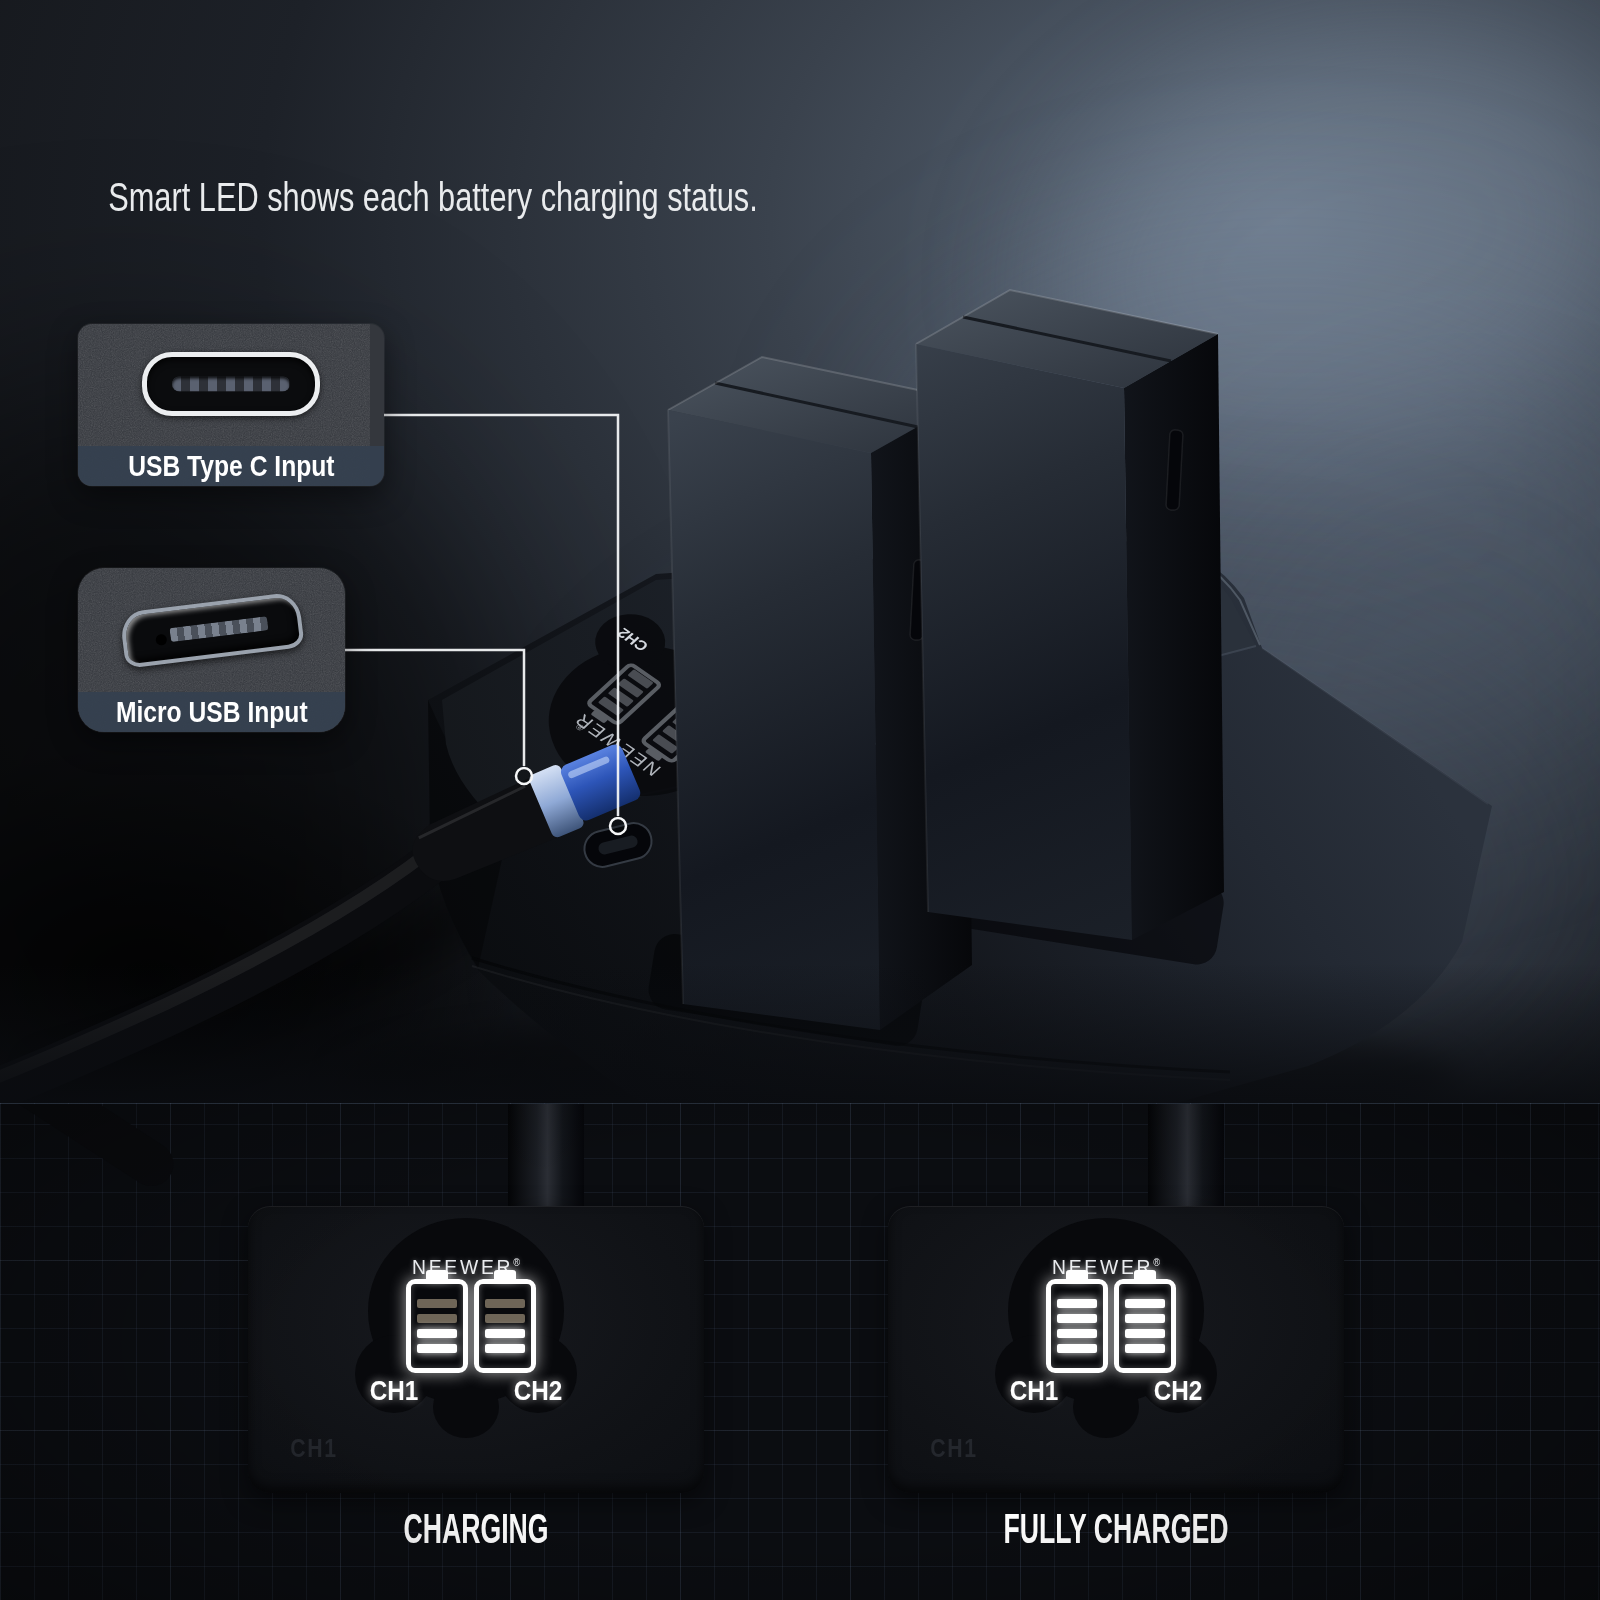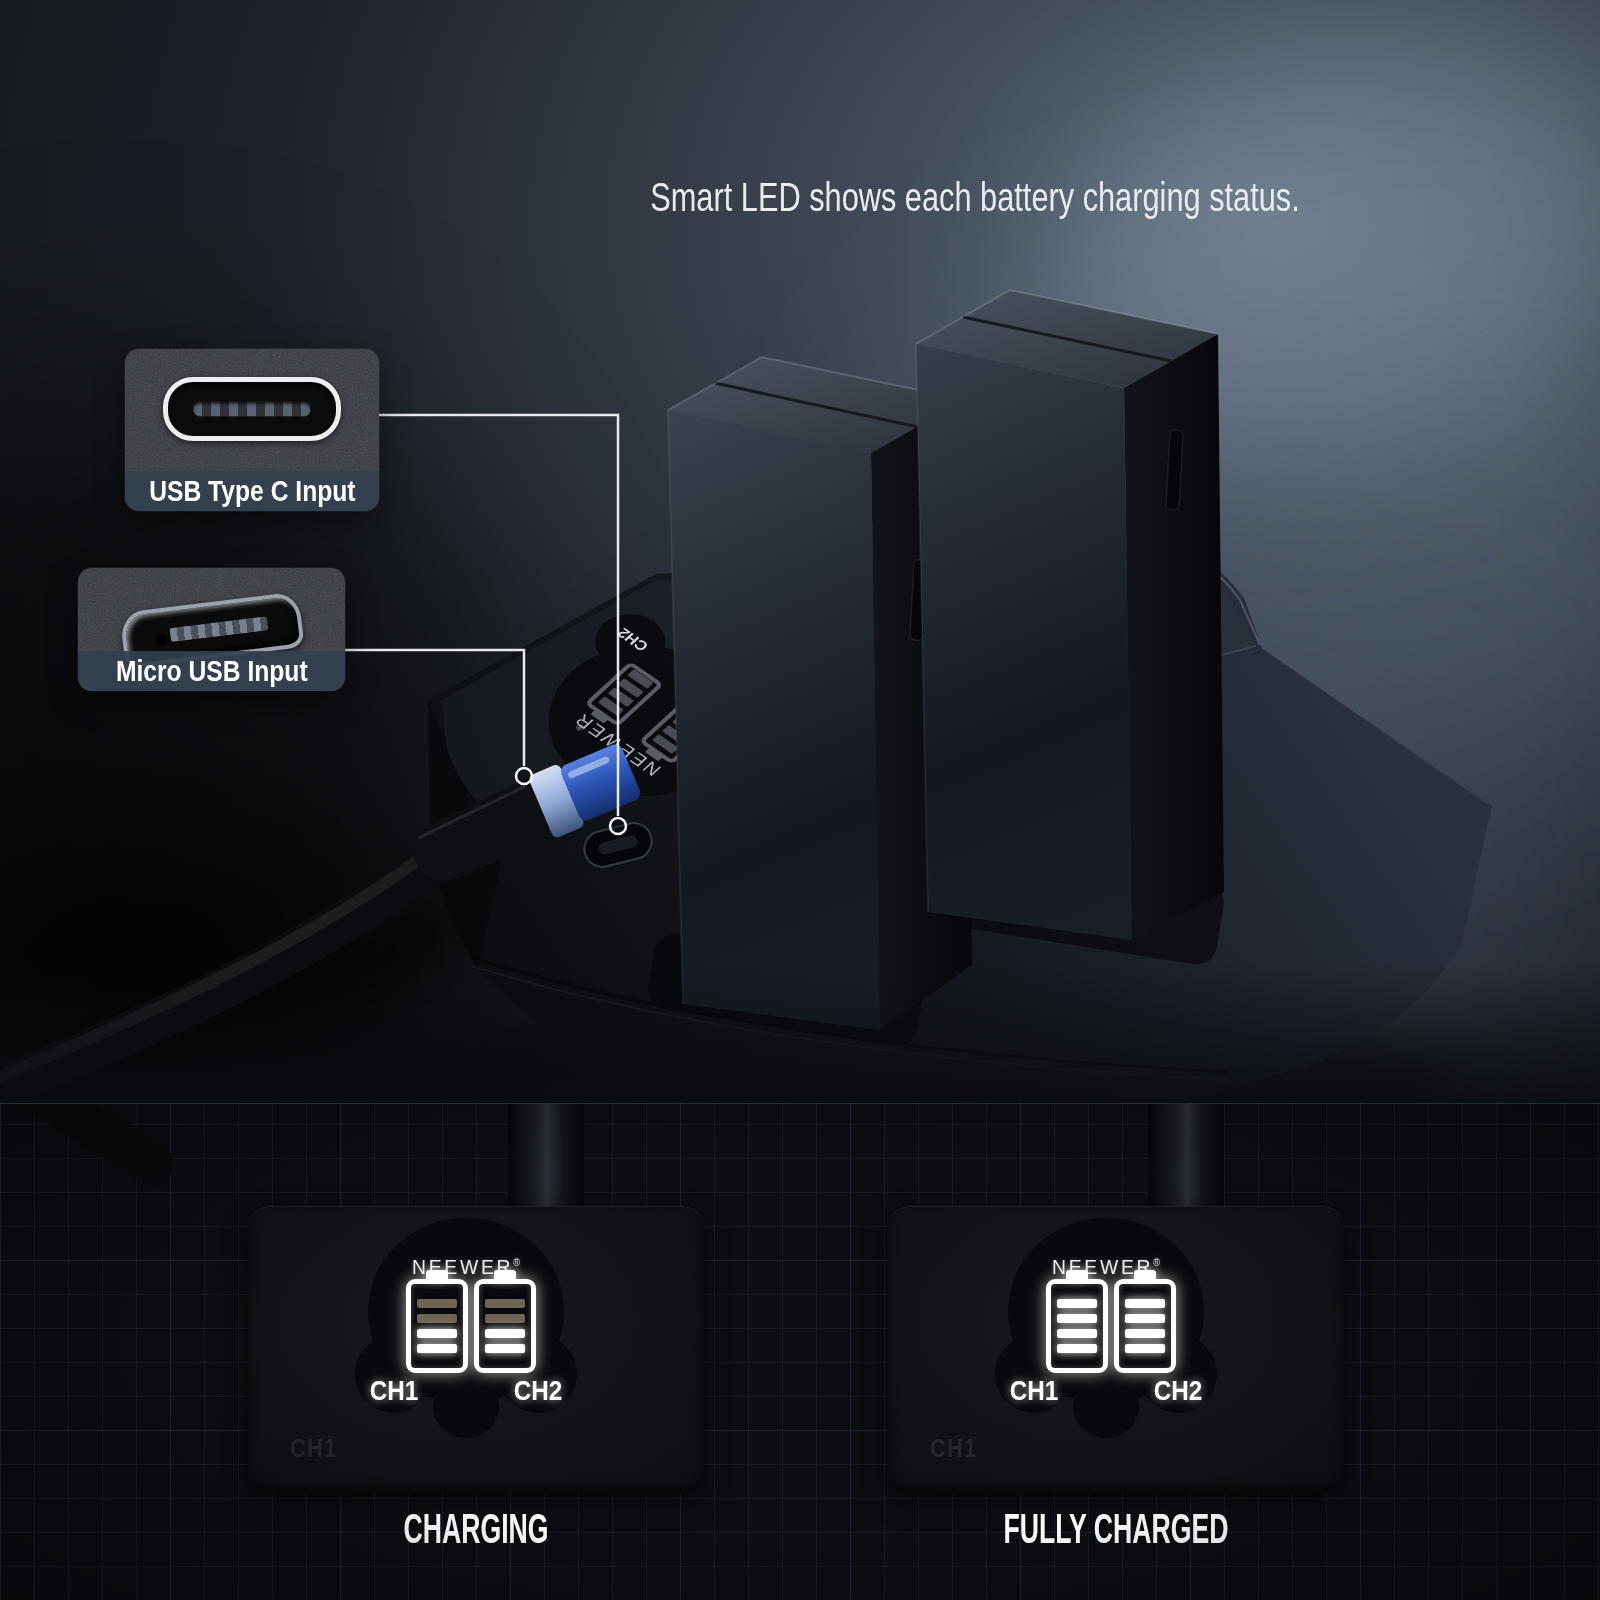--- a/index.html
+++ b/index.html
@@ -18,32 +18,32 @@
   .smoke4{left:650px;top:620px;width:950px;height:520px;background:rgba(74,84,98,.25);filter:blur(100px);}
   .darkL{position:absolute;left:-260px;top:380px;width:760px;height:950px;border-radius:50%;
          background:rgba(0,0,0,.55);filter:blur(110px);}
   .fadeBottom{position:absolute;left:0;bottom:0;width:100%;height:140px;
          background:linear-gradient(rgba(10,12,16,0),rgba(10,12,16,.9));}
 
   .cond{display:inline-block;transform-origin:center;white-space:nowrap;}
   .page-title{position:absolute;left:0;top:82px;width:1600px;text-align:center;
               font-size:82px;font-weight:700;letter-spacing:0;color:#fafbfc;}
   .page-title .cond{transform:scaleX(.68);}
-  .page-subtitle{position:absolute;left:12px;top:174px;width:1396px;text-align:right;
+  .page-subtitle{position:absolute;left:0;top:174px;width:1396px;text-align:left;
               font-size:41px;font-weight:400;color:#e9ebed;}
   .page-subtitle .cond{transform:scaleX(.75);}
 
   .scene{position:absolute;left:0;top:0;}
 
   
   .callout{position:absolute;border-radius:14px;overflow:hidden;background:#34373d;
            box-shadow:0 0 0 1px rgba(255,255,255,.05), 0 10px 30px rgba(0,0,0,.45);}
   .callout .noise{position:absolute;left:0;top:0;width:100%;height:100%;}
-  .callout-1{left:78px;top:349px;width:254px;height:162px;margin-left:47px;}
-  .callout-2{left:78px;top:568px;width:267px;height:123px;}
+  .callout-1{left:78px;top:324px;width:306px;height:162px;}
+  .callout-2{left:78px;top:568px;width:267px;height:164px;border-radius:26px;}
   .label-bar{position:absolute;left:0;bottom:0;width:100%;height:40px;
              background:rgba(52,64,79,.92);display:flex;align-items:center;justify-content:center;
              font-size:29px;font-weight:700;color:#fff;}
   .label-bar .cond{transform:scaleX(.85);}
 
   .usbc-port{position:absolute;left:50%;top:60px;transform:translate(-50%,-50%);
      width:168px;height:54px;border:5px solid #eceef0;border-radius:30px;background:#0b0c0e;
      box-shadow:0 2px 6px rgba(0,0,0,.6), inset 0 3px 6px rgba(0,0,0,.8);}
   .usbc-slot{position:absolute;left:50%;top:50%;transform:translate(-50%,-50%);
      width:118px;height:15px;border-radius:8px;background:#2e3138;

